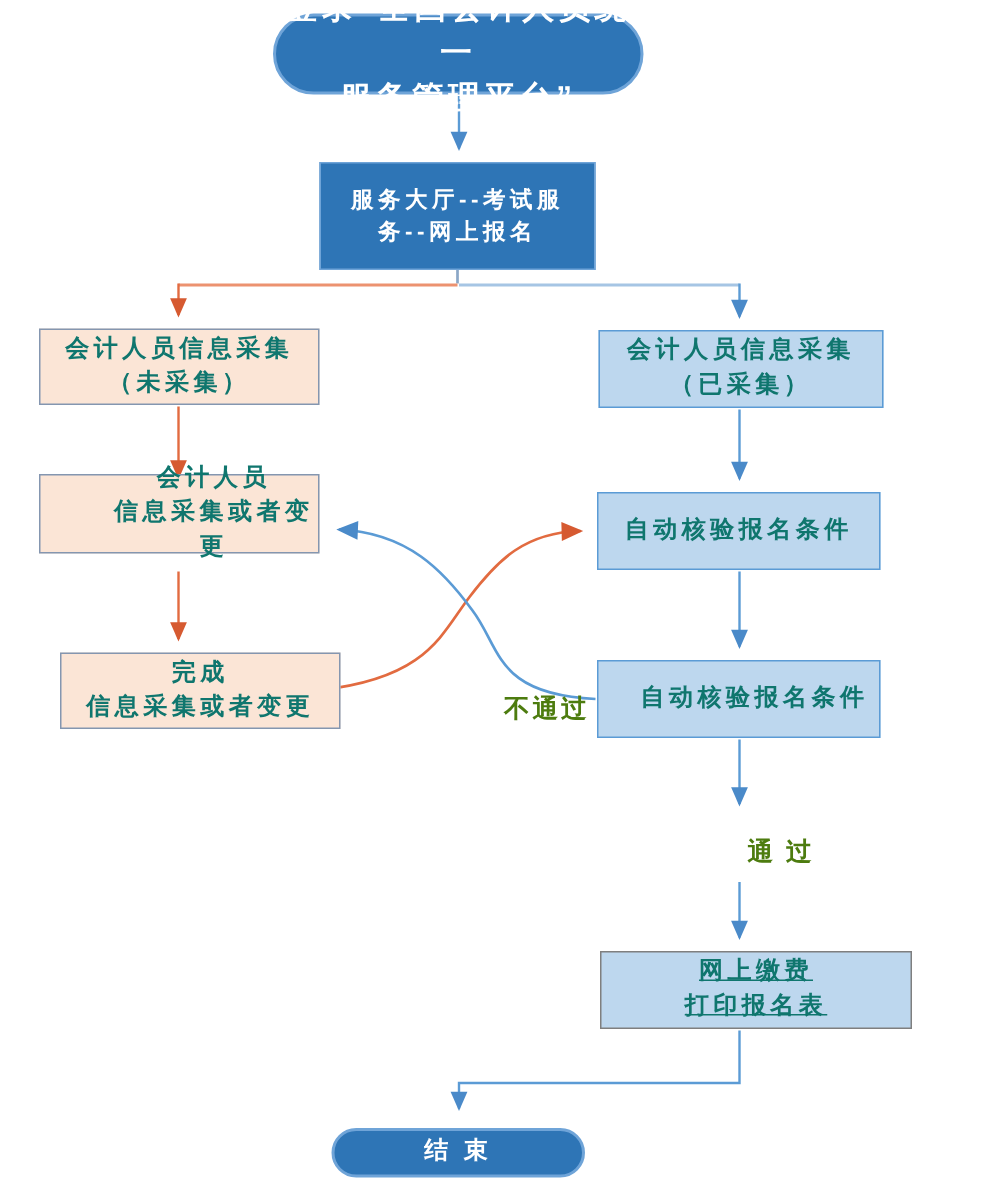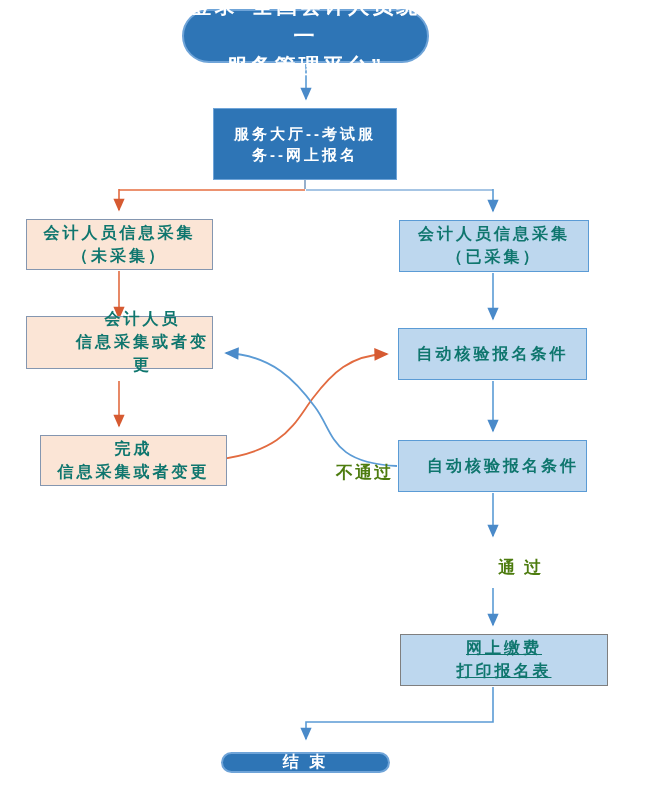--- a/index.html
+++ b/index.html
@@ -128,19 +128,19 @@
   <div class="node blue" style="left:399px; top:220px; width:190px; height:52px;">会计人员信息采集
 （已采集）</div>
 
   <div class="node blue" style="left:398px; top:328px; width:189px; height:52px;">自动核验报名条件</div>
 
   <div class="node blue" style="left:398px; top:440px; width:189px; height:52px;padding-left:21px;">自动核验报名条件</div>
 
   <div class="node blue grayline" style="left:400px; top:634px; width:208px; height:52px;text-decoration:underline;">网上缴费
 打印报名表</div>
 
-  <div class="node pill" style="left:221px; top:752px; width:169px; height:21px; border-radius:17px; font-size:16px;">结 束</div>
+  <div class="node pill" style="left:221px; top:752px; width:169px; height:33px; border-radius:17px; font-size:16px;">结 束</div>
 
   <div class="edge-label" style="left:313px; top:461px; width:80px; text-align:right;">不通过</div>
 
   <div class="edge-label" style="left:443px; top:556px; width:100px; text-align:right;">通 过</div>
 
 </div>
 
 </body></html>

